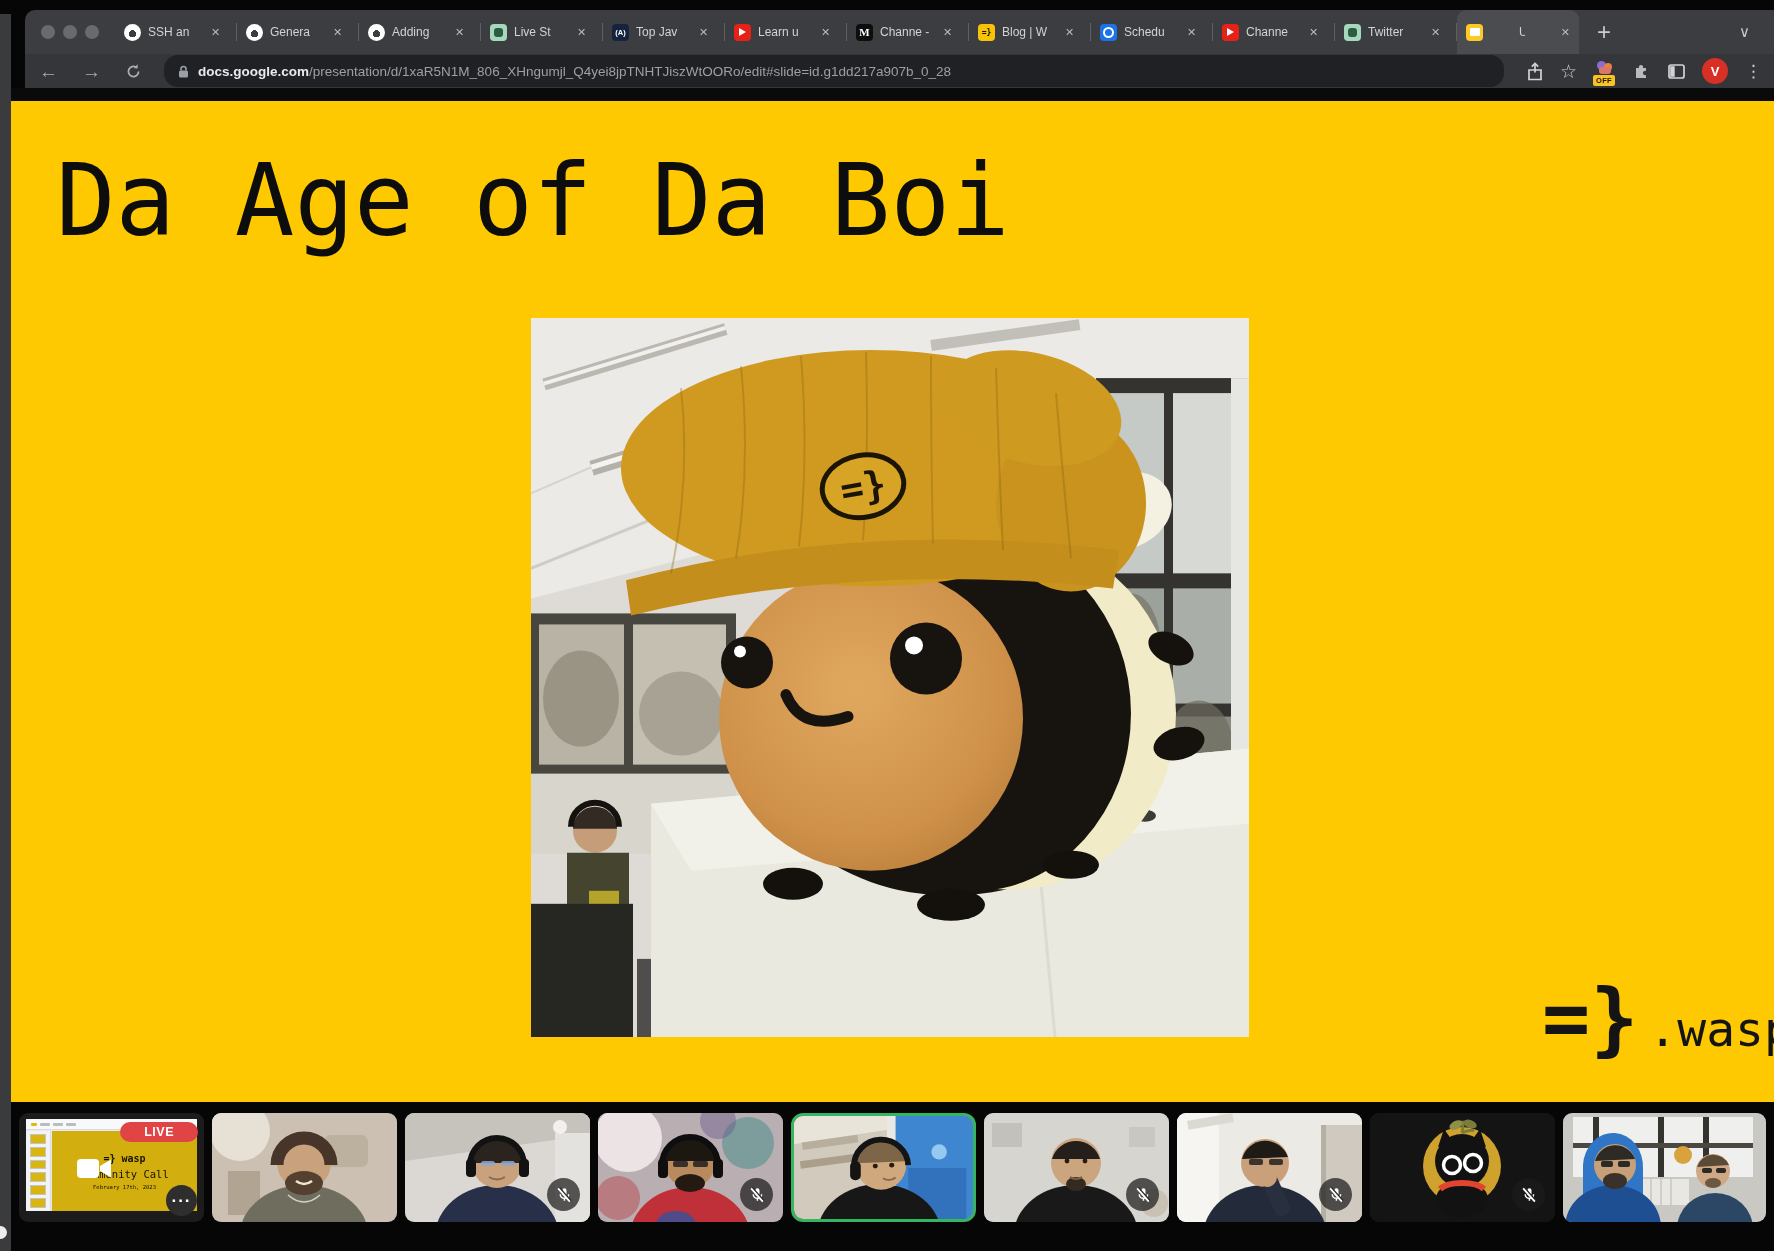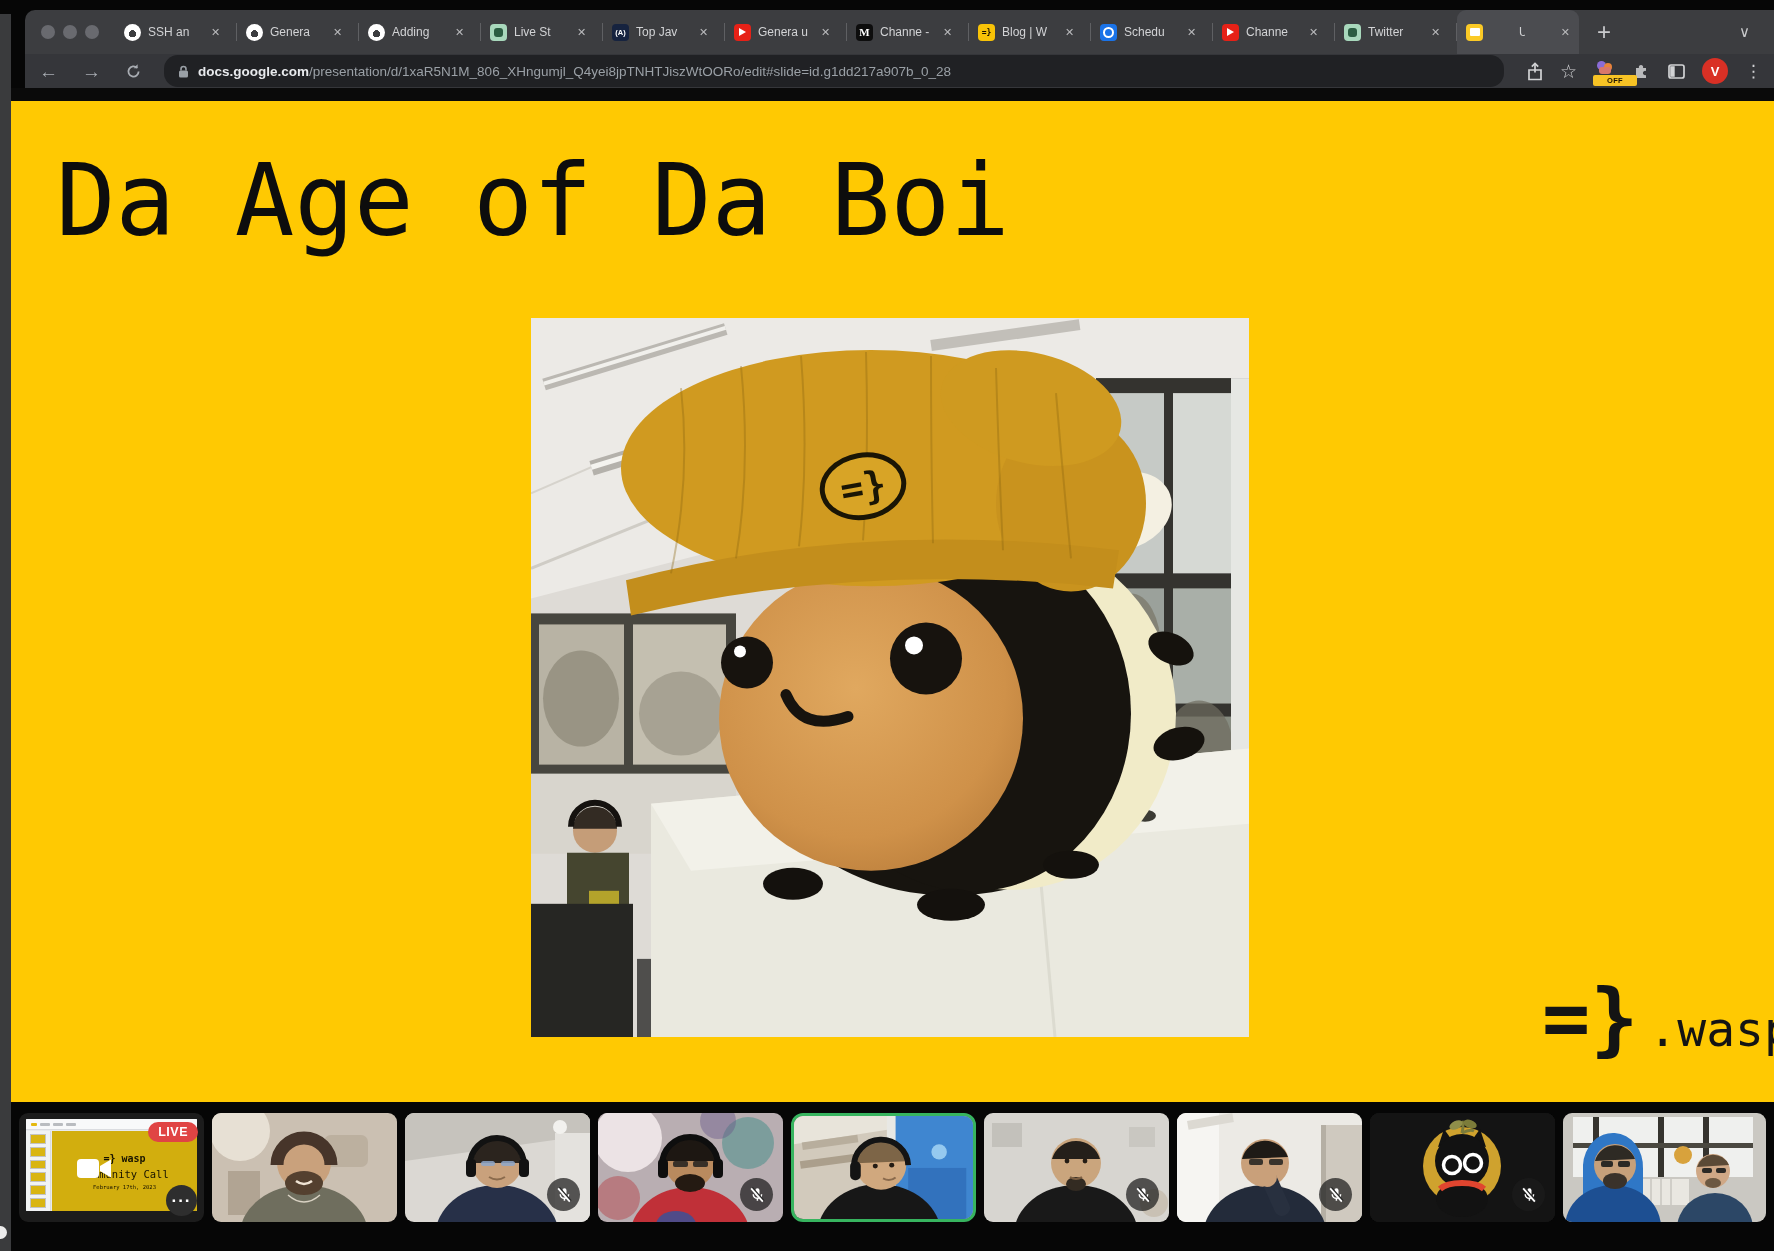--- a/index.html
+++ b/index.html
@@ -43,21 +43,21 @@
   .url-text { font-size: 13.5px; white-space: nowrap; overflow: hidden; }
   .url-domain { color: #e8eaed; font-weight: 700; }
   .url-path { color: #9aa0a6; font-weight: 400; }
   .toolbar-right { display: flex; align-items: center; gap: 17px; margin-left: auto; padding-right: 12px; }
   .tb-ic { display: flex; align-items: center; justify-content: center; }
   .star-ic { color: #d2d3d5; font-size: 19px; line-height: 1; }
   .ext-off { position: relative; width: 22px; height: 22px; }
   .ext-off .blob1 { position: absolute; left: 3px; top: 1px; width: 9px; height: 9px; border-radius: 50%; background: #8b6cd6; }
   .ext-off .blob2 { position: absolute; left: 10px; top: 3px; width: 8px; height: 8px; border-radius: 50%; background: #e8833a; }
   .ext-off .blob3 { position: absolute; left: 5px; top: 7px; width: 12px; height: 7px; border-radius: 3px; background: #d9776b; }
-  .badge-off { position: absolute; left: -1px; bottom: -4px; background: #f7c325; color: #201500; font-size: 7.5px; font-weight: 700; padding: 1px 14px; border-radius: 2px; letter-spacing: .3px; }
+  .badge-off { position: absolute; left: -1px; bottom: -4px; background: #f7c325; color: #201500; font-size: 7.5px; font-weight: 700; padding: 1px 3px; border-radius: 2px; letter-spacing: .3px; }
   .avatar { width: 26px; height: 26px; border-radius: 50%; background: #d93025; color: #fff; font-weight: 700; font-size: 13px; display: flex; align-items: center; justify-content: center; }
   .dots-v { color: #d2d3d5; font-size: 17px; line-height: 1; }
 
   .band { position: absolute; left: 11px; top: 88px; width: 1763px; height: 13px; background: #0a0a0a; }
 
   
   .slide { position: absolute; left: 11px; top: 101px; width: 1763px; height: 1001px; background: #ffc902; }
   .slide-title { position: absolute; left: 45px; top: 46px; font-family: "DejaVu Sans Mono", monospace; font-size: 99px; line-height: 1.1; color: #0d0d0d; white-space: nowrap; }
   .photo { position: absolute; left: 520px; top: 217px; width: 718px; height: 719px; }
   .photo svg { display: block; width: 100%; height: 100%; }
@@ -65,21 +65,21 @@
   .wasp-brace { font-size: 80px; font-weight: 700; line-height: 1; }
   .wasp-word { font-size: 48px; line-height: 1; }
 
   
   .filmstrip { position: absolute; left: 0; top: 1113px; width: 1774px; height: 109px; display: flex; gap: 8px; padding-left: 19px; }
   .tile { flex: none; width: 185px; height: 109px; border-radius: 9px; overflow: hidden; position: relative; background: #1c1c1c; }
   .tile.active { border: 3px solid #37b45f; border-radius: 12px; }
   .tile.last { width: 203px; }
   .scene { position: absolute; inset: 0; width: 100%; height: 100%; }
   .mic-badge { position: absolute; right: 10px; bottom: 11px; width: 33px; height: 33px; border-radius: 50%; background: rgba(28,28,28,.72); display: flex; align-items: center; justify-content: center; }
-  .live-badge { position: absolute; top: 9px; right: 6px; background: #e04444; color: #fff; font-size: 12.5px; font-weight: 700; padding: 3px 10px; border-radius: 12px; letter-spacing: .5px; }
+  .live-badge { position: absolute; top: 9px; right: 6px; background: #e04444; color: #fff; font-size: 12.5px; font-weight: 700; padding: 3px 24px; border-radius: 12px; letter-spacing: .5px; }
   .cam-icon { position: absolute; left: 57px; top: 44px; }
   .more-btn { position: absolute; right: 7px; bottom: 6px; width: 31px; height: 31px; border-radius: 50%; background: #2e2e2e; color: #fff; display: flex; align-items: center; justify-content: center; font-size: 17px; letter-spacing: 1px; font-weight: 700; }
 
   .mini-window { position: absolute; left: 7px; top: 6px; right: 7px; bottom: 11px; background: #e8eaed; border-radius: 1px; overflow: hidden; }
   .mini-topbar { height: 11px; background: #f8f9fa; border-bottom: 1px solid #dadce0; display: flex; gap: 3px; align-items: center; padding: 0 5px; }
   .mini-dash { width: 10px; height: 3px; background: #b9bcc0; border-radius: 1px; }
   .mini-dash.y { background: #e4b90f; width: 6px; }
   .mini-rail { position: absolute; left: 0; top: 12px; bottom: 0; width: 25px; background: #f1f3f4; border-right: 1px solid #dadce0; padding: 3px 4px; display: flex; flex-direction: column; gap: 3px; }
   .mini-thumb { width: 16px; height: 10px; background: #d9b512; border: 1px solid #c3c3c3; }
   .mini-canvas { position: absolute; left: 26px; top: 12px; right: 0; bottom: 0; background: #d2ae0e; display: flex; flex-direction: column; align-items: center; justify-content: center; gap: 4px; color: #181400; font-family: "DejaVu Sans Mono", monospace; }
@@ -121,21 +121,21 @@
         <span class="tab-label">Live St</span>
         <span class="tab-close">✕</span>
       </div>
       <div class="tab">
         <span class="fav abadge">(A)</span>
         <span class="tab-label">Top Jav</span>
         <span class="tab-close">✕</span>
       </div>
       <div class="tab">
         <span class="fav youtube"></span>
-        <span class="tab-label">Genera u</span>
+        <span class="tab-label">Learn u</span>
         <span class="tab-close">✕</span>
       </div>
       <div class="tab">
         <span class="fav medium">M</span>
         <span class="tab-label">Channe -</span>
         <span class="tab-close">✕</span>
       </div>
       <div class="tab">
         <span class="fav wasp">=}</span>
         <span class="tab-label">Blog | W</span>

